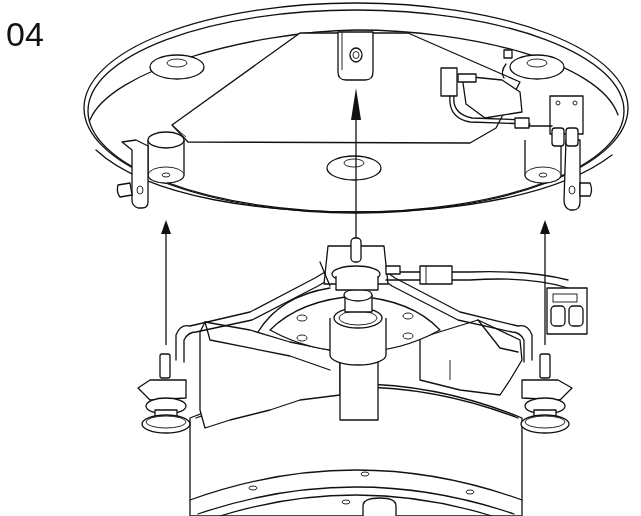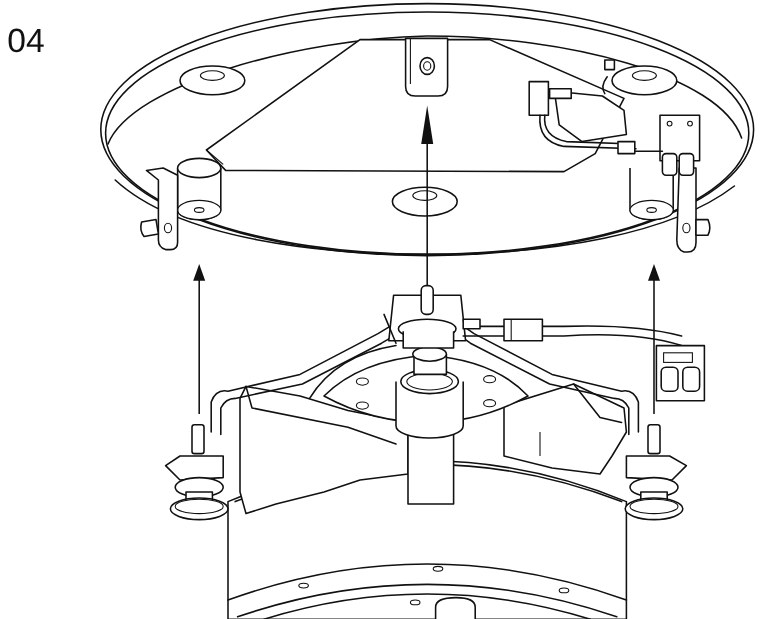--- a/index.html
+++ b/index.html
@@ -1,17 +1,17 @@
 <!DOCTYPE html>
 <html><head>
 <meta charset="utf-8">
 <style>
   html, body { margin: 0; padding: 0; background: #ffffff; }
   body { width: 641px; height: 516px; overflow: hidden; position: relative; font-family: "Liberation Sans", sans-serif; }
-  .step-label { position: absolute; left: 6px; top: 10px; font-size: 28px; line-height: 48px; color: #111111; font-family: "Liberation Sans", sans-serif; letter-spacing: 0px; }
+  .step-label { position: absolute; left: 6px; top: 10px; font-size: 34px; line-height: 48px; color: #111111; font-family: "Liberation Sans", sans-serif; letter-spacing: 0px; }
   svg.diagram { position: absolute; left: 0; top: 0; width: 641px; height: 516px; }
   .ln { fill: none; stroke: #111; stroke-width: 1.3; stroke-linejoin: round; stroke-linecap: round; }
   .lnw { fill: #fff; stroke: #111; stroke-width: 1.3; stroke-linejoin: round; }
   .thin { fill: none; stroke: #111; stroke-width: 0.9; }
   .thinw { fill: #fff; stroke: #111; stroke-width: 0.9; }
   .arrow-shaft { stroke: #111; stroke-width: 1.3; fill: none; }
   .arrow-head { fill: #111; stroke: none; }
 </style>
 </head>
 <body>

